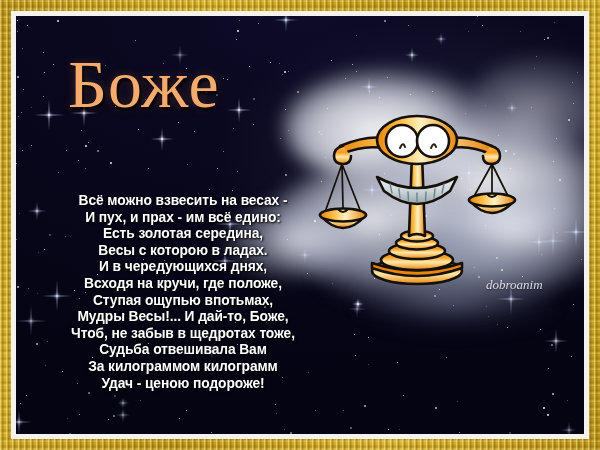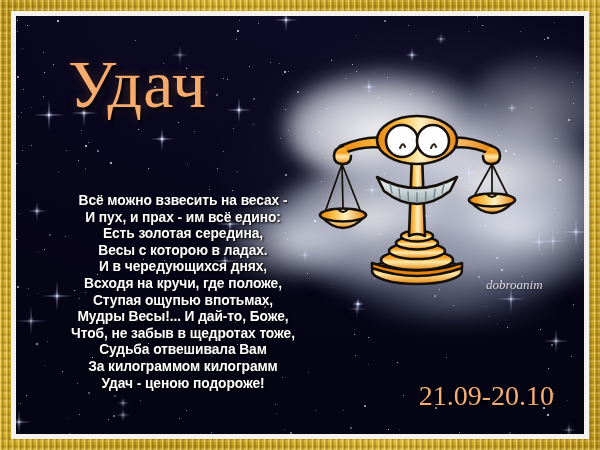--- a/index.html
+++ b/index.html
@@ -627,35 +627,34 @@
           <ellipse cx="31" cy="107" rx="23" ry="6.5" fill="url(#goldH)"></ellipse>
           <path d="M26 101 q5 6 10 0" stroke="#15100a" stroke-width="2" fill="none"></path>
 
           <path d="M157 92 q23 26 46 0 q-23 -8 -46 0 z" fill="url(#gold)"></path>
           <ellipse cx="180" cy="92" rx="23" ry="6.5" fill="url(#goldH)"></ellipse>
           <path d="M175 86 q5 6 10 0" stroke="#15100a" stroke-width="2" fill="none"></path>
         </g>
       </svg>
     </div>
 
-    <div class="title">Удач</div>
+    <div class="title">Боже</div>
 
     <div class="poem" id="poem-block">
         <div class="poem-line">Всё можно взвесить на весах -</div>
         <div class="poem-line">И пух, и прах - им всё едино:</div>
         <div class="poem-line">Есть золотая середина,</div>
         <div class="poem-line">Весы с которою в ладах.</div>
         <div class="poem-line">И в чередующихся днях,</div>
         <div class="poem-line">Всходя на кручи, где положе,</div>
         <div class="poem-line">Ступая ощупью впотьмах,</div>
         <div class="poem-line">Мудры Весы!... И дай-то, Боже,</div>
         <div class="poem-line">Чтоб, не забыв в щедротах тоже,</div>
         <div class="poem-line">Судьба отвешивала Вам</div>
         <div class="poem-line">За килограммом килограмм</div>
         <div class="poem-line">Удач - ценою подороже!</div>
       </div>
 
     <div class="watermark">dobroanim</div>
 
-    <div class="date">21.09-20.10</div>
 
   </div>
 </div>
 
 </body></html>

